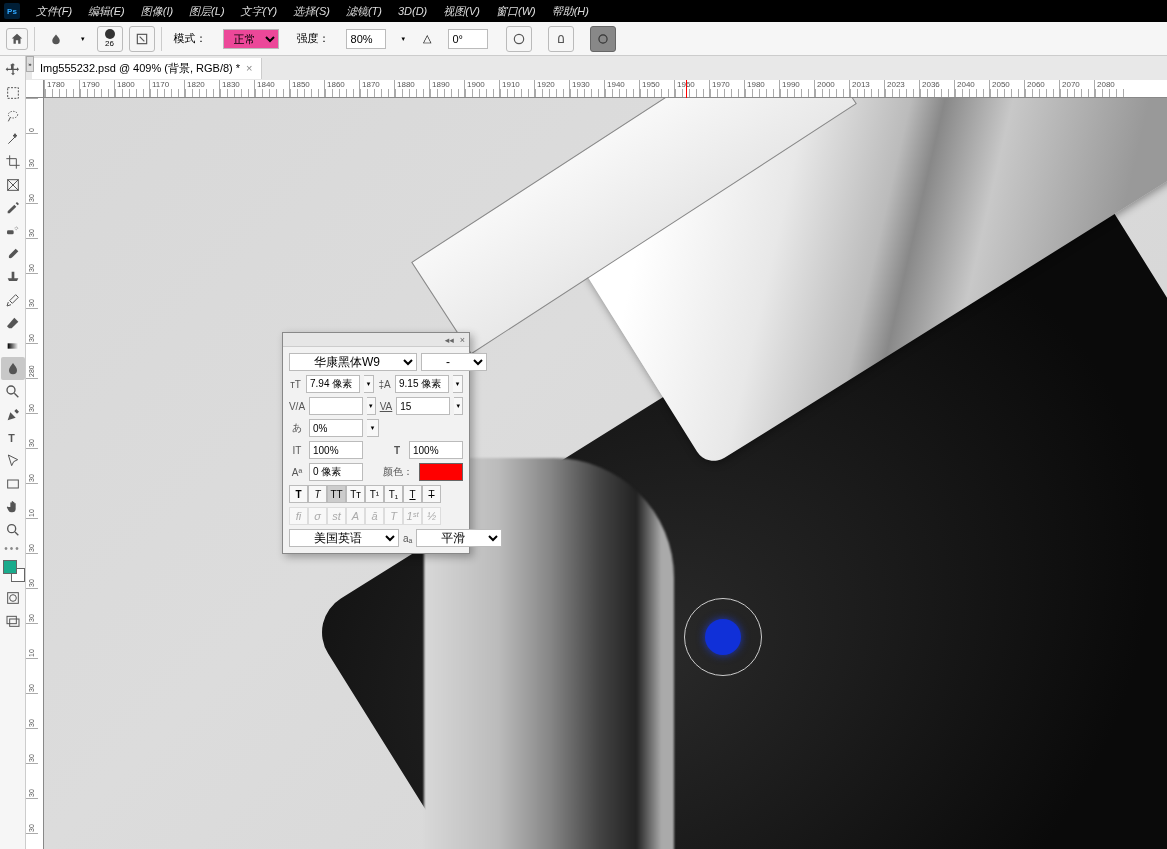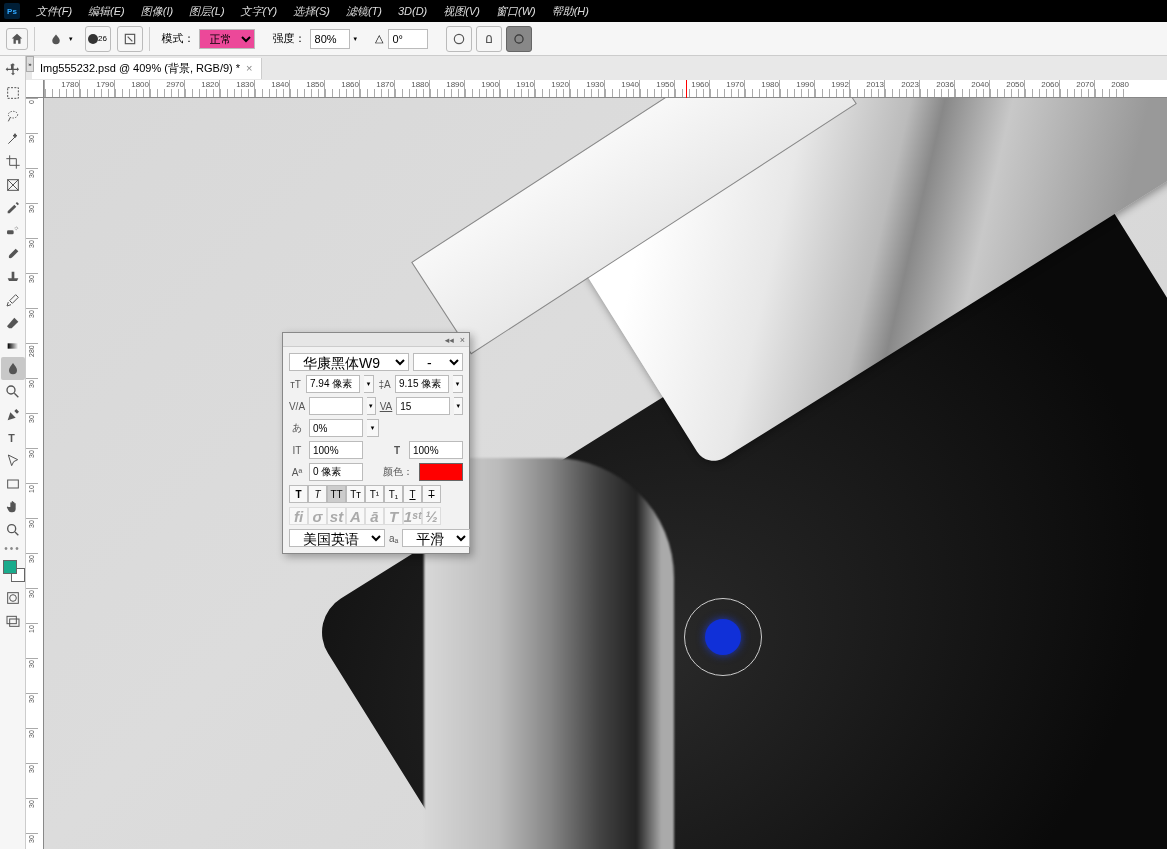--- a/index.html
+++ b/index.html
@@ -4,22 +4,22 @@
 <style>
 * { margin: 0; padding: 0; box-sizing: border-box; font-family: "Microsoft YaHei", Arial, sans-serif; }
 body { width: 1167px; height: 849px; background: #f0f0f0; overflow: hidden; position: relative; }
 
 .menubar { background: #000; height: 22px; display: flex; align-items: center; padding: 9px 4px; color: #ddd; font-size: 11px; }
 .menubar .ps-icon { width: 16px; height: 16px; background: #001e36; color: #31a8ff; font-size: 8px; font-weight: bold; display: flex; align-items: center; justify-content: center; border-radius: 2px; margin-right: 8px; }
 .menubar .menu-item { padding: 3px 8px; cursor: pointer; font-style: italic; }
 
 .optionsbar { background: #f6f6f6; border-bottom: 1px solid #ccc; height: 34px; display: flex; align-items: center; padding: 0 6px; font-size: 11px; gap: 6px; }
 .home-icon { width: 22px; height: 22px; display: flex; align-items: center; justify-content: center; border: 1px solid #bbb; border-radius: 3px; }
-.opt-group { display: flex; align-items: center; gap: 4px; padding: 0 6px; }
-.brush-preview { width: 26px; height: 26px; border: 1px solid #bbb; border-radius: 3px; display: flex; align-items: center; justify-content: center; font-size: 8px; }
+.opt-group { display: flex; align-items: center; gap: 16px; padding: 0 6px; }
+.brush-preview { width: 26px; height: 26px; border: 1px solid #bbb; border-radius: 3px; display: flex; flex-direction: column; align-items: center; justify-content: center; font-size: 8px; }
 .brush-dot { width: 10px; height: 10px; background: #333; border-radius: 50%; }
 .opt-select { border: 1px solid #bbb; padding: 2px 6px; font-size: 11px; background: #ec4899; min-width: 50px; height: 20px; }
 .opt-input { border: 1px solid #bbb; padding: 2px 4px; font-size: 11px; width: 40px; height: 20px; }
 .opt-divider { width: 1px; height: 24px; background: #ccc; }
 .opt-iconbtn { width: 26px; height: 26px; border: 1px solid #bbb; border-radius: 3px; display: flex; align-items: center; justify-content: center; }
 .opt-iconbtn.active { background: #888; border-color: #666; }
 
 .workspace { display: flex; height: calc(100% - 56px); }
 
 .toolbar { width: 26px; background: #f6f6f6; border-right: 1px solid #ccc; display: flex; flex-direction: column; padding: 2px 1px; }
@@ -29,21 +29,21 @@
 .color-swatch-tool { width: 22px; height: 22px; position: relative; margin: 4px 2px; }
 .fg-color { position: absolute; width: 14px; height: 14px; border: 1px solid #666; top: 0; left: 0; }
 .bg-color { position: absolute; width: 14px; height: 14px; background: #fff; border: 1px solid #666; bottom: 0; right: 0; }
 .toolbar-dots { text-align: center; color: #888; font-size: 10px; letter-spacing: 2px; padding: 2px 0; }
 
 .doc-area { flex: 1; display: flex; flex-direction: column; background: #535353; position: relative; }
 .doc-tabs { background: #e8e8e8; height: 24px; display: flex; align-items: center; padding-left: 6px; }
 .doc-tab { background: #fff; padding: 3px 8px; font-size: 11px; display: flex; align-items: center; gap: 6px; border-right: 1px solid #ccc; }
 .tab-close { cursor: pointer; color: #888; }
 
-.canvas-wrap { flex: 1; position: relative; overflow: hidden; background: #dcdcdc; text-align: right; }
+.canvas-wrap { flex: 1; position: relative; overflow: hidden; background: #dcdcdc; }
 .ruler-h { position: absolute; top: 0; left: 18px; right: 0; height: 18px; background: #fff; border-bottom: 1px solid #888; display: flex; font-size: 8px; color: #555; overflow: hidden; z-index: 5; }
 .ruler-h .tick { width: 35px; flex-shrink: 0; border-left: 1px solid #aaa; padding-left: 2px; line-height: 10px; position: relative; }
 .ruler-h .tick::after { content: ''; position: absolute; bottom: 0; left: 0; right: 0; height: 8px; background: repeating-linear-gradient(90deg, #aaa 0, #aaa 1px, transparent 1px, transparent 7px); }
 .ruler-v { position: absolute; top: 18px; left: 0; width: 18px; bottom: 0; background: #fff; border-right: 1px solid #888; font-size: 8px; color: #555; z-index: 5; }
 .ruler-v .vtick { height: 35px; border-top: 1px solid #aaa; writing-mode: vertical-rl; line-height: 10px; position: relative; font-size: 7px; }
 .ruler-v .vtick span { display: block; transform: rotate(180deg); padding: 1px; }
 .ruler-corner { position: absolute; top: 0; left: 0; width: 18px; height: 18px; background: #fff; border-right: 1px solid #888; border-bottom: 1px solid #888; z-index: 6; }
 .ruler-marker { position: absolute; top: 0; width: 1px; height: 18px; background: #f00; z-index: 7; }
 
 .canvas-img { position: absolute; top: 18px; left: 18px; right: 0; bottom: 0; background: #dcdcdc; overflow: hidden; }
@@ -57,30 +57,30 @@
 .brush-cursor { position: absolute; top: 500px; left: 640px; width: 78px; height: 78px; border: 1px solid #ccc; border-radius: 50%; display: flex; align-items: center; justify-content: center; }
 .brush-cursor-inner { width: 36px; height: 36px; background: #1030d8; border-radius: 50%; box-shadow: 0 0 8px rgba(30,60,220,.8); }
 
 .char-panel { position: absolute; top: 332px; left: 282px; width: 188px; background: #f2f2f2; border: 1px solid #888; box-shadow: 3px 3px 8px rgba(0,0,0,.3); font-size: 10px; z-index: 20; }
 .panel-header { height: 14px; background: #e6e6e6; display: flex; justify-content: flex-end; align-items: center; padding: 0 4px; border-bottom: 1px solid #ccc; gap: 6px; font-size: 9px; color: #666; }
 .panel-tabs { height: 22px; display: flex; align-items: center; padding: 0 6px; justify-content: space-between; border-bottom: 1px solid #ccc; }
 .panel-tab { font-size: 11px; padding: 3px 6px; }
 .panel-menu { color: #888; cursor: pointer; }
 .panel-body { padding: 6px; display: flex; flex-direction: column; gap: 4px; }
 .panel-row { display: flex; align-items: center; gap: 4px; }
-.panel-select { border: 1px solid #bbb; font-size: 14px; height: 18px; background: #fff; flex: 1; padding: 0 9px; }
+.panel-select { border: 1px solid #bbb; font-size: 12px; height: 18px; background: #fff; flex: 1; padding: 0 20px; }
 .panel-input { border: 1px solid #bbb; font-size: 10px; height: 18px; width: 54px; padding: 0 3px; }
 .panel-icon { width: 16px; height: 16px; display: flex; align-items: center; justify-content: center; font-size: 10px; color: #555; }
 .dd-caret { width: 12px; height: 18px; border: 1px solid #bbb; border-left: none; background: #f8f8f8; display: flex; align-items: center; justify-content: center; font-size: 7px; }
 .color-box { width: 44px; height: 18px; border: 1px solid #666; }
 .style-btns { display: flex; gap: 0; }
 .style-btn { width: 19px; height: 18px; border: 1px solid #bbb; display: flex; align-items: center; justify-content: center; font-size: 10px; background: #f8f8f8; }
 .style-btn.active { background: #ccc; }
 .ot-btns { display: flex; gap: 0; }
-.ot-btn { width: 19px; height: 18px; border: 1px solid #ddd; display: flex; align-items: center; justify-content: center; font-size: 15px; color: #aaa; background: #f8f8f8; font-style: italic; font-weight: bold; }
+.ot-btn { width: 19px; height: 18px; border: 1px solid #ddd; display: flex; align-items: center; justify-content: center; font-size: 11px; color: #aaa; background: #f8f8f8; font-style: italic; }
 .color-label { font-size: 10px; color: #555; margin-left: auto; margin-right: 2px; }
 
 .side-handle { position: absolute; top: 56px; left: 26px; width: 8px; height: 16px; background: #ddd; border: 1px solid #aaa; font-size: 6px; display: flex; align-items: center; justify-content: center; z-index: 3; }
 </style>
 </head>
 <body>
 
 <div class="menubar">
   <div class="ps-icon">Ps</div>
   <div class="menu-item">文件(F)</div>
@@ -288,50 +288,50 @@
         <svg viewBox="0 0 24 24">
           <rect x="3" y="5" width="14" height="11" fill="none" stroke="#555" stroke-width="1.5"></rect>
           <rect x="7" y="9" width="14" height="11" fill="none" stroke="#555" stroke-width="1.5"></rect>
         </svg>
       </div>
   </div>
 
   <div class="doc-area">
     <div class="doc-tabs">
       <div class="doc-tab">
-        <span>Img555232.psd @ 409% (背景, RGB/9) *</span>
+        <span>Img555232.psd @ 409% (背景, RGB/8) *</span>
         <span class="tab-close">×</span>
       </div>
     </div>
     <div class="canvas-wrap">
       <div class="ruler-corner"></div>
       <div class="ruler-h" id="ruler-h">
           <div class="tick">1780</div>
           <div class="tick">1790</div>
           <div class="tick">1800</div>
-          <div class="tick">2970</div>
+          <div class="tick">1170</div>
           <div class="tick">1820</div>
           <div class="tick">1830</div>
           <div class="tick">1840</div>
           <div class="tick">1850</div>
           <div class="tick">1860</div>
           <div class="tick">1870</div>
           <div class="tick">1880</div>
           <div class="tick">1890</div>
           <div class="tick">1900</div>
           <div class="tick">1910</div>
           <div class="tick">1920</div>
           <div class="tick">1930</div>
           <div class="tick">1940</div>
           <div class="tick">1950</div>
           <div class="tick">1960</div>
           <div class="tick">1970</div>
           <div class="tick">1980</div>
           <div class="tick">1990</div>
-          <div class="tick">1992</div>
+          <div class="tick">2000</div>
           <div class="tick">2013</div>
           <div class="tick">2023</div>
           <div class="tick">2036</div>
           <div class="tick">2040</div>
           <div class="tick">2050</div>
           <div class="tick">2060</div>
           <div class="tick">2070</div>
           <div class="tick">2080</div>
         </div>
       <div class="ruler-marker" style="left:660px"></div>

